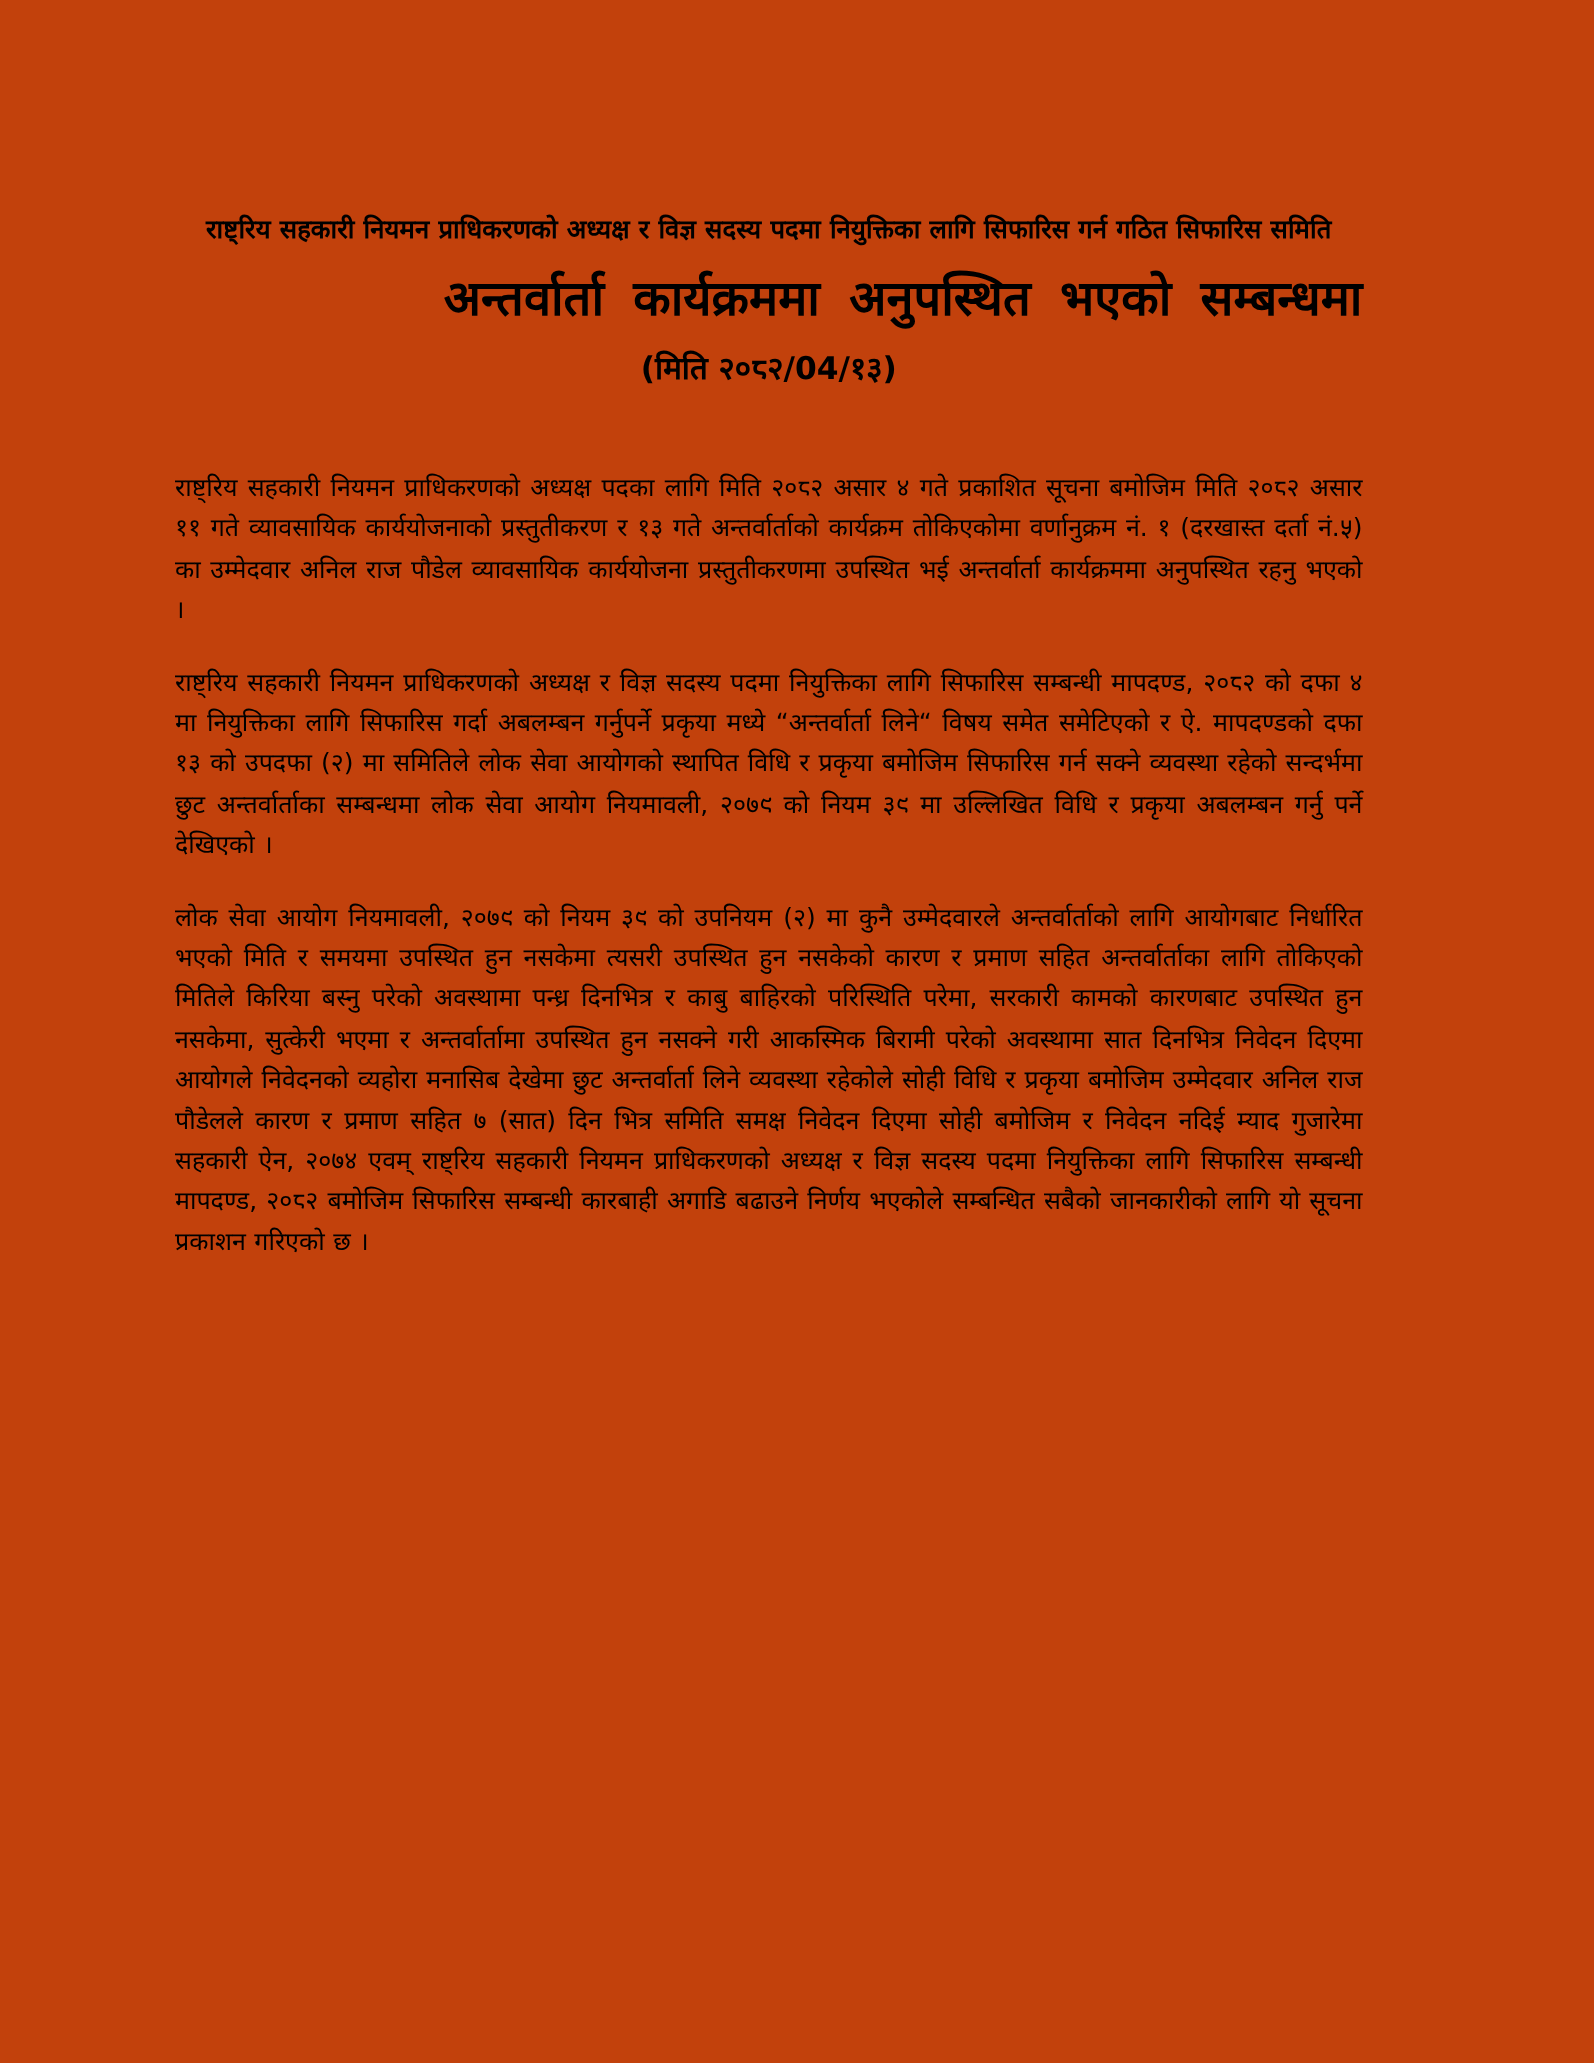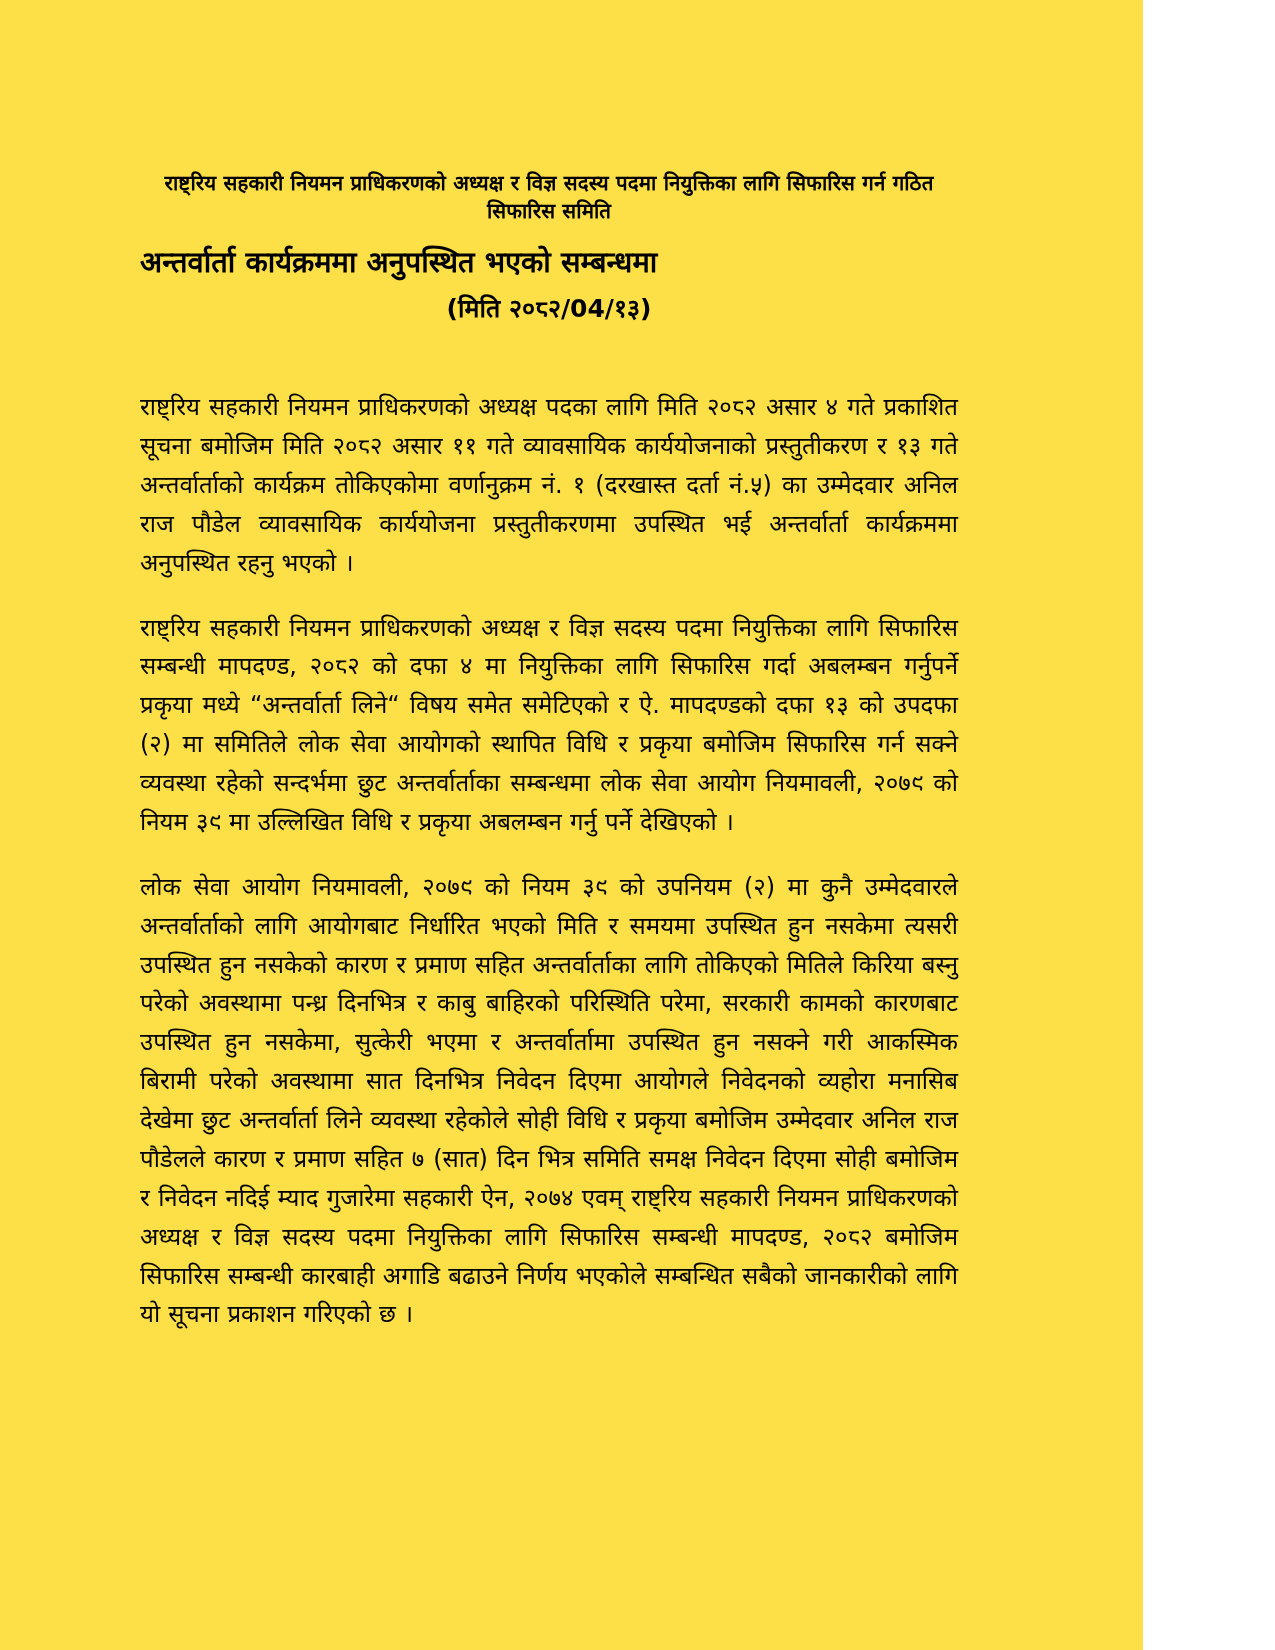--- a/index.html
+++ b/index.html
@@ -9,55 +9,56 @@
     background: #ffffff;
   }
   body {
     width: 1275px;
     min-height: 1650px;
     font-family: "DejaVu Sans", "Liberation Sans", sans-serif;
     color: #000000;
     -webkit-font-smoothing: antialiased;
   }
   .page {
-    width: 1143px;
+    width: 1275px;
     min-height: 1650px;
     box-sizing: border-box;
     padding: 170px 185px 60px 140px;
-    background: #fde047;
+    background: #c2410c;
     position: relative;
   }
   .doc-header {
     text-align: center;
     font-size: 20.5px;
     font-weight: bold;
     line-height: 1.35;
     letter-spacing: 0.1px;
     margin: 0 0 18px 0;
     padding: 0 4px;
   }
   .doc-title {
-    text-align: left;
-    font-size: 29px;
+    text-align: right;
+    font-size: 39px;
     font-weight: bold;
     line-height: 1.35;
     margin: 0 0 10px 0;
+    font-family: Liberation Mono, monospace;
   }
   .doc-subtitle {
     text-align: center;
     font-size: 25px;
     font-weight: bold;
     line-height: 1.35;
     margin: 0 0 62px 0;
   }
   .body-block {
     margin: 0;
   }
   .para {
-    font-size: 24px;
+    font-size: 20px;
     line-height: 1.62;
     text-align: justify;
     text-justify: inter-word;
     margin: 0 0 26px 0;
     word-spacing: 0.5px;
   }
   .para:last-child {
     margin-bottom: 6px;
   }
 </style>

